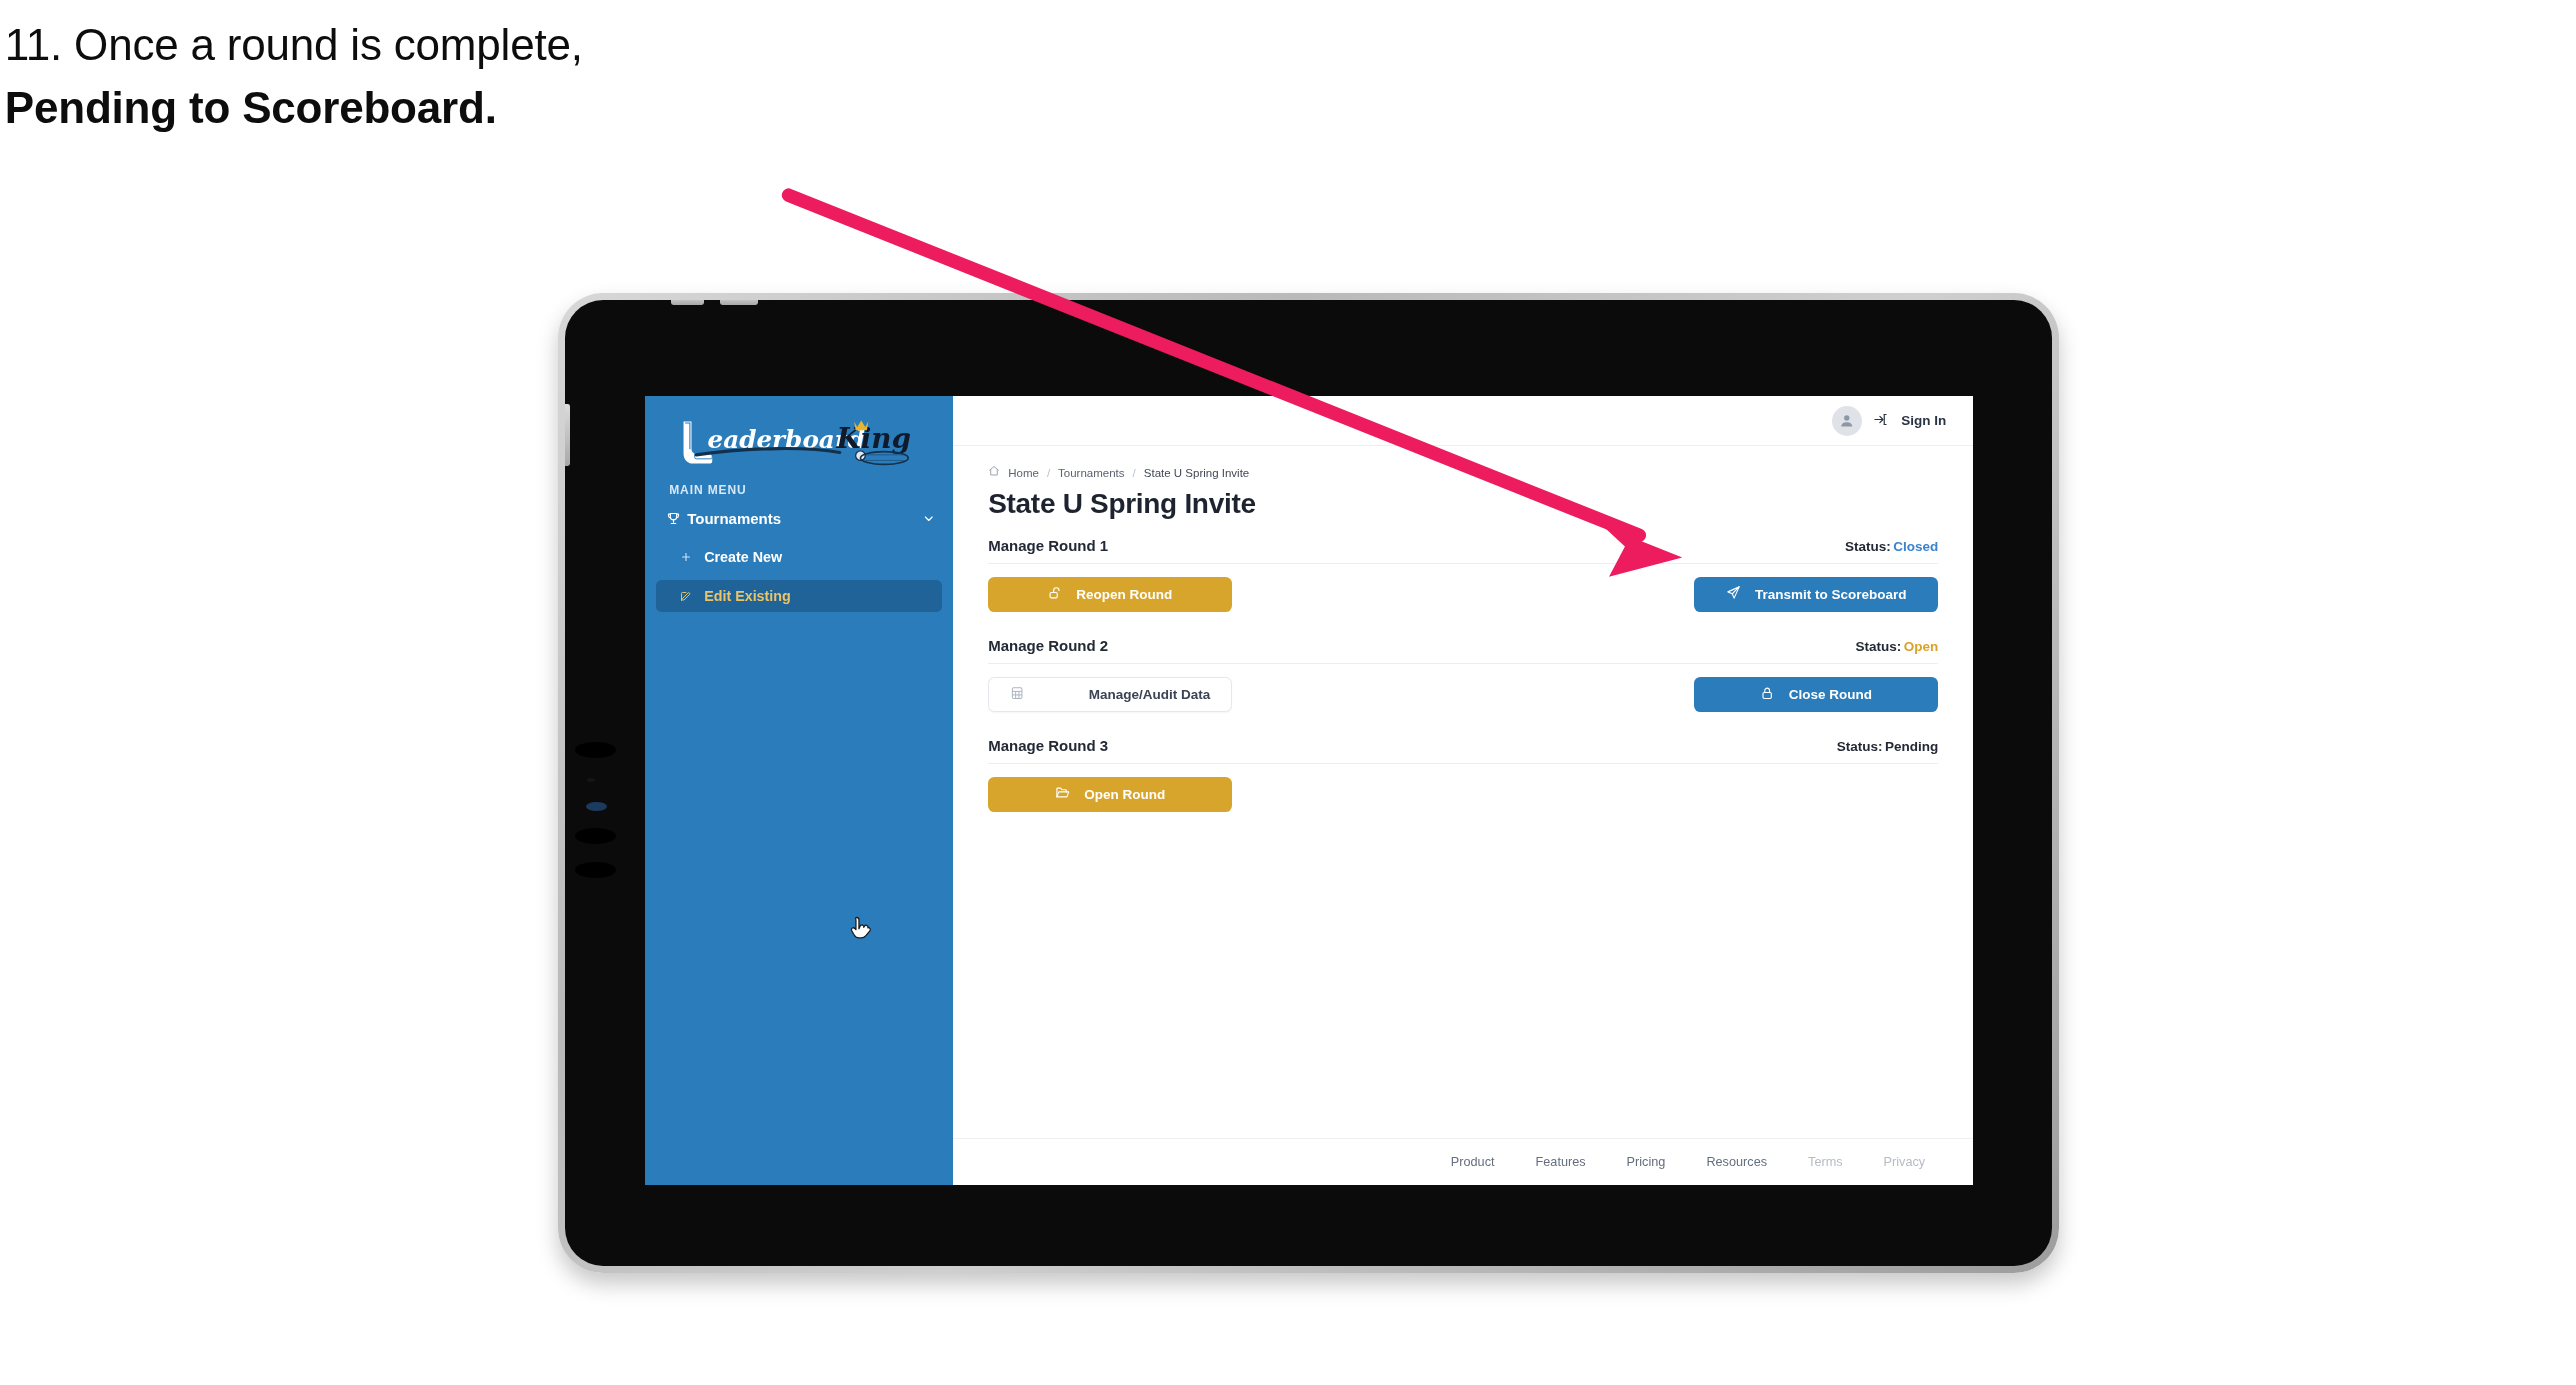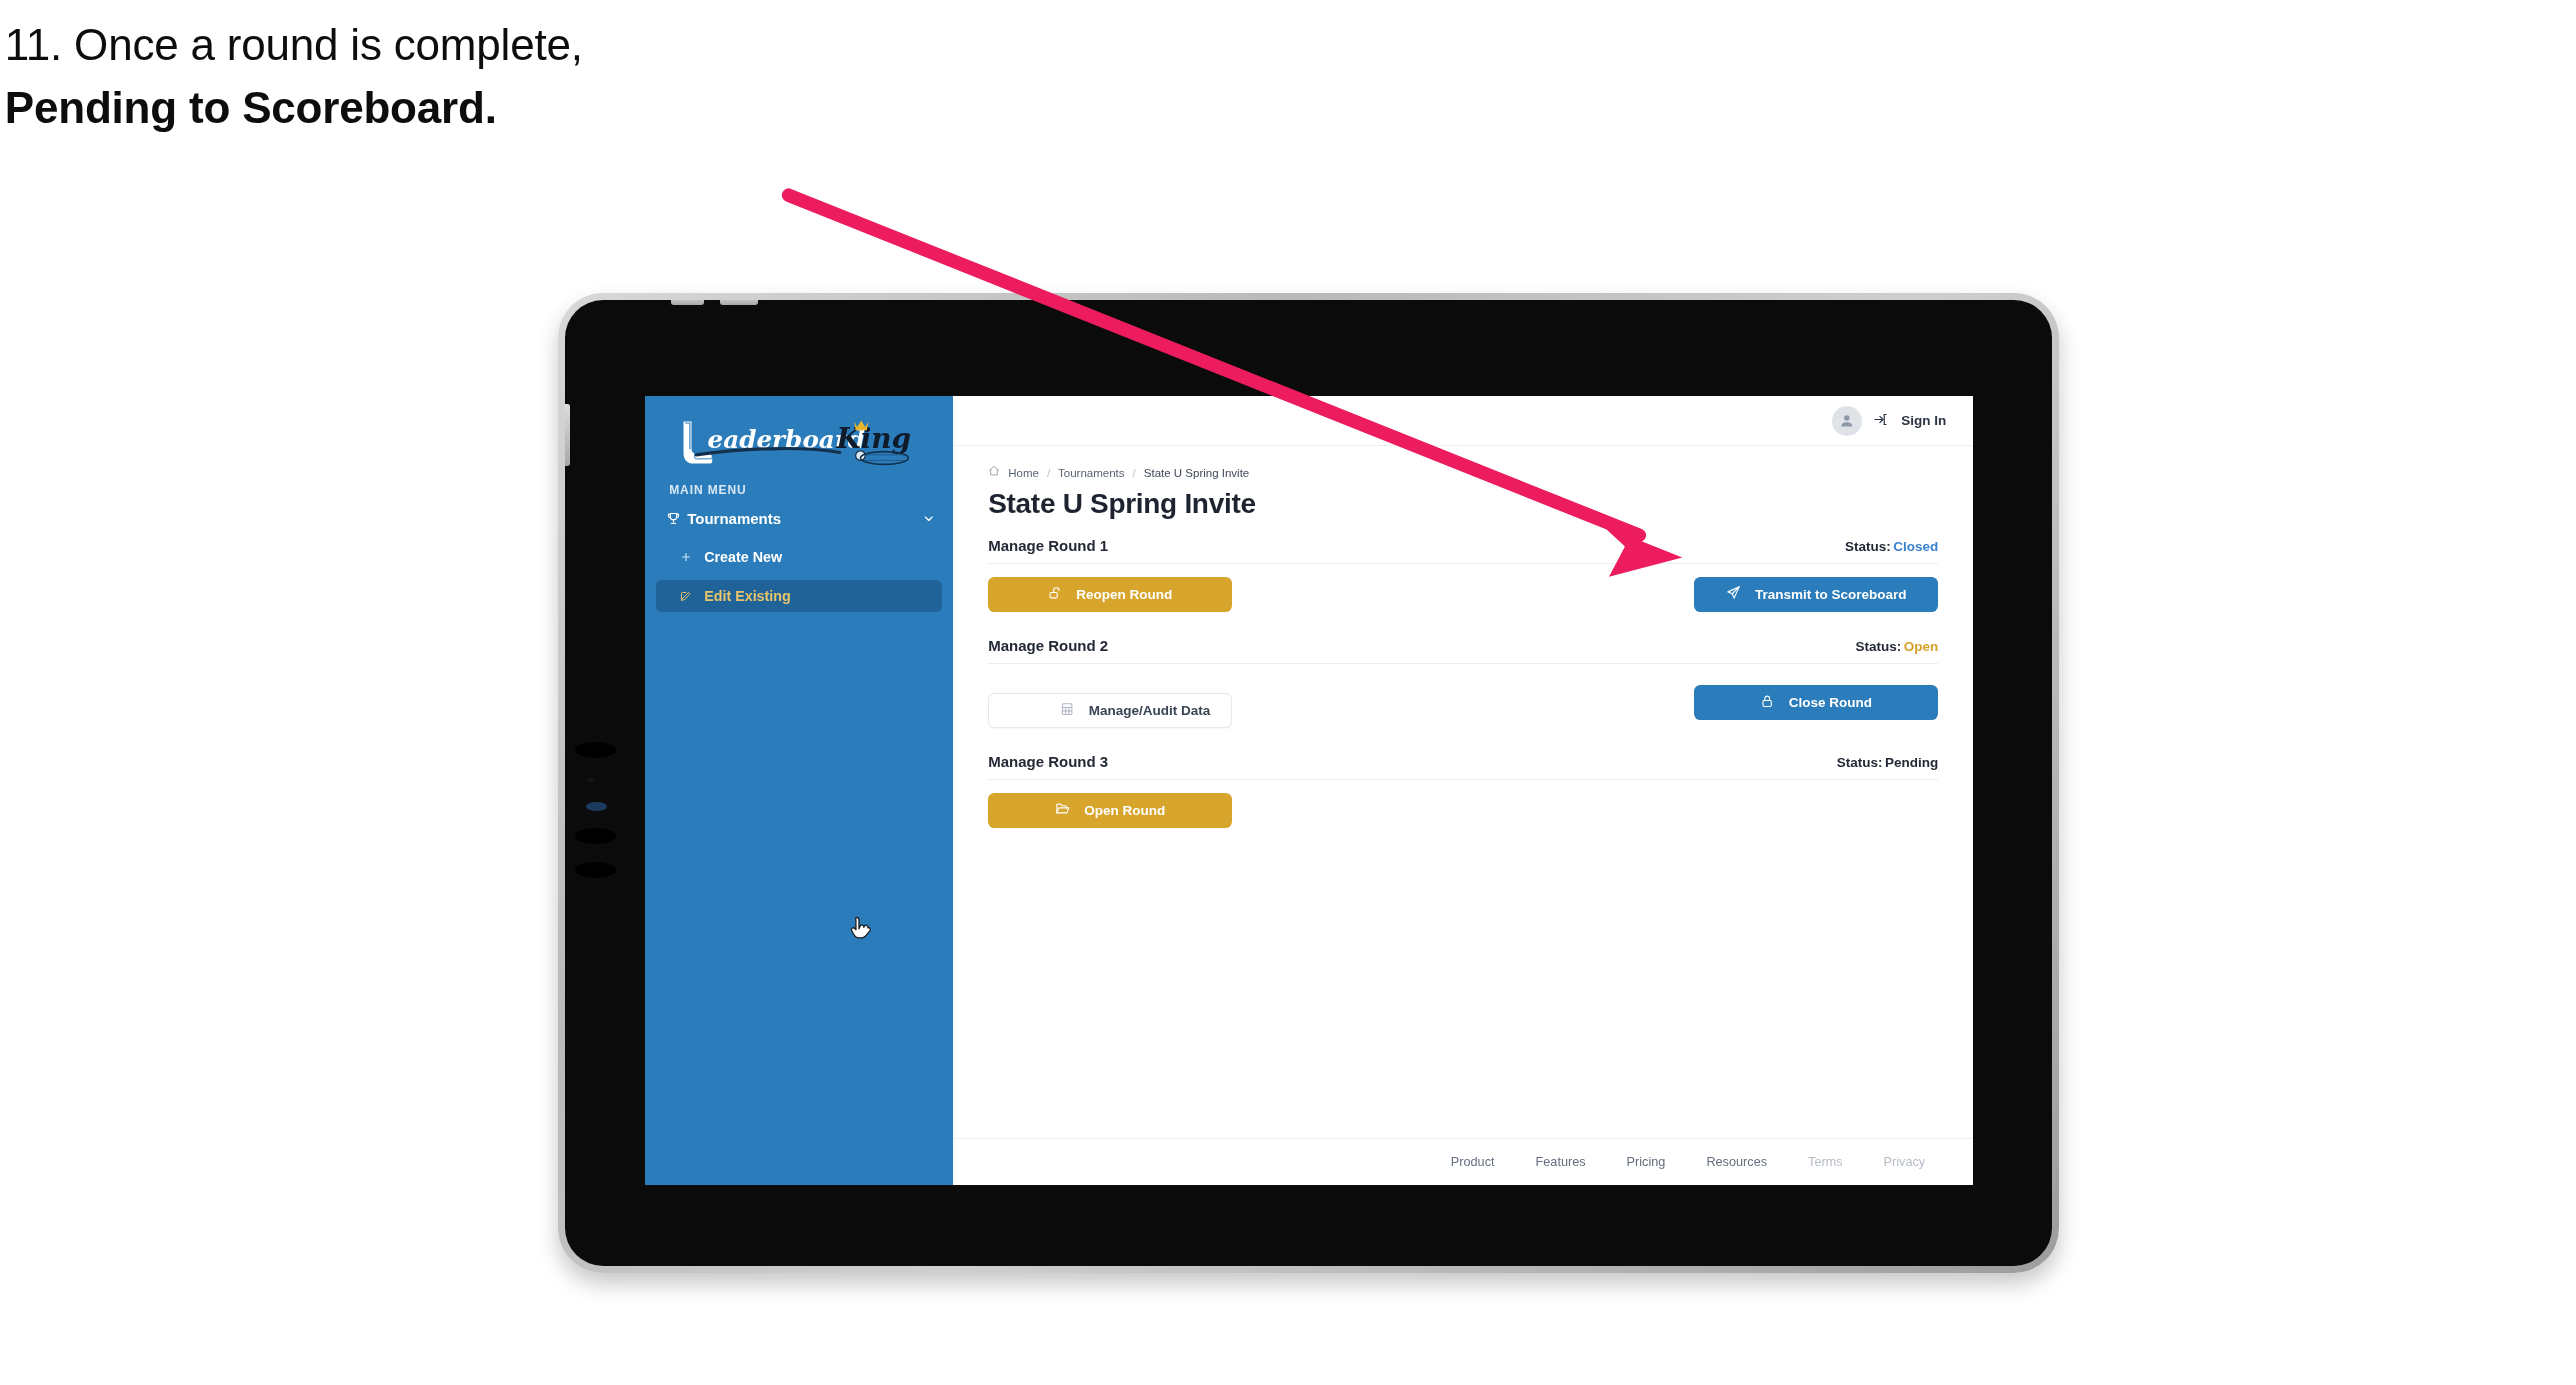--- a/index.html
+++ b/index.html
@@ -254,23 +254,22 @@
     white-space: nowrap;
     font-family: "Liberation Sans", sans-serif;
   }
   .btn-amber { background: #d7a42c; color: #ffffff; min-width: 244px; justify-content:center; }
   .btn-blue  { background: #2b7cba; color: #ffffff; min-width: 244px; justify-content:center; }
   .btn-ghost {
     background: #ffffff;
     color: #3b4454;
     border: 0.8px solid #e4e7ec;
     min-width: 244px;
-    justify-content: flex-end;
+    justify-content: space-between;
     box-shadow: 0 0.8px 1.6px rgba(16,24,40,0.04);
-    margin-top: 16px;
   }
   .spacer-btn { min-width: 244px; height: 35px; }
 
   .footer {
     flex: 0 0 auto;
     border-top: 0.8px solid #eef0f3;
     height: 46px;
     display: flex;
     align-items: center;
     justify-content: flex-end;

